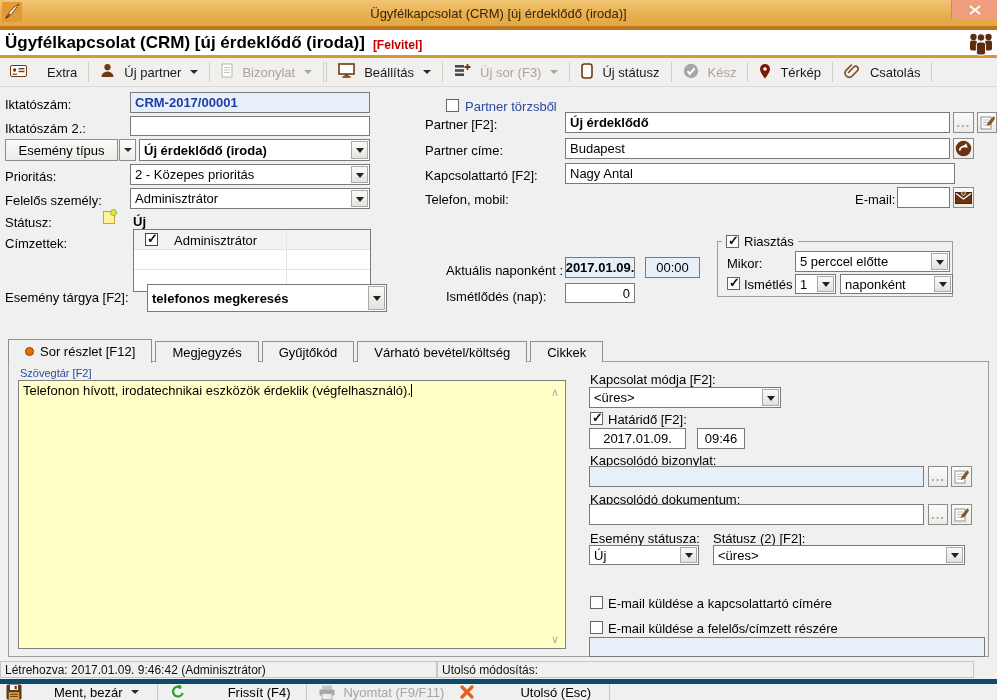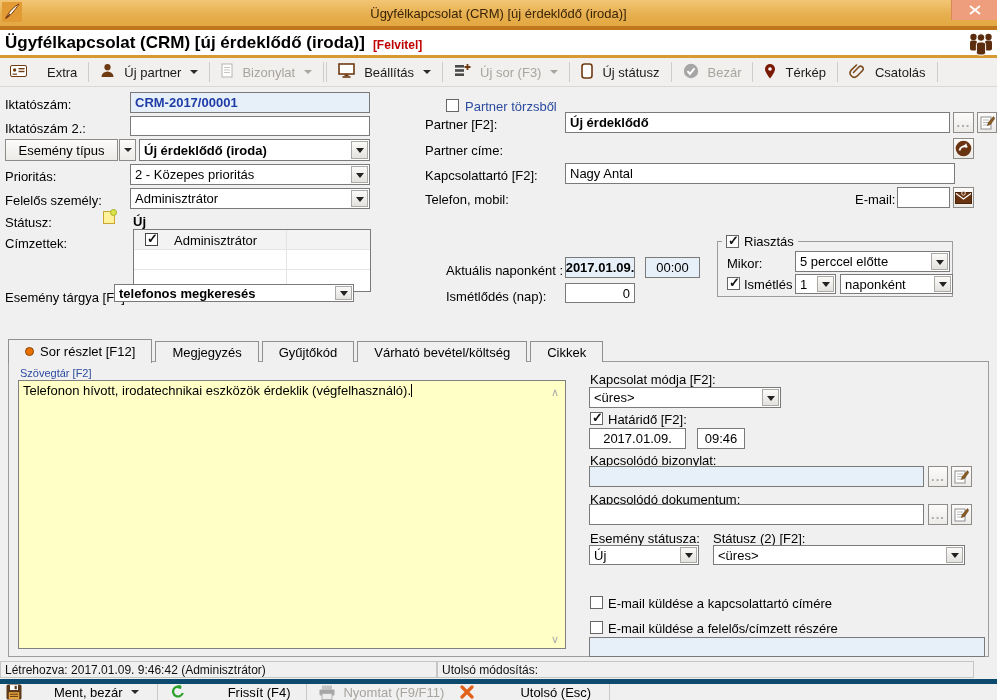--- a/index.html
+++ b/index.html
@@ -192,21 +192,21 @@
             <rect x="1" y="1" width="10" height="14" rx="2.5" fill="#fff" stroke="#6E3A12" stroke-width="1.6"></rect>
           </svg></span>
       <span>Új státusz</span>
     </div>
     <div class="tsep"></div>
     <div class="titem disabled">
       <span><svg width="16" height="16">
             <circle cx="8" cy="8" r="7.2" fill="#A6A6A6"></circle>
             <path d="M4.5 8.2 l2.4 2.8 l4.6 -5.6" stroke="#fff" stroke-width="2" fill="none"></path>
           </svg></span>
-      <span>Bezár</span>
+      <span>Kész</span>
     </div>
     <div class="tsep"></div>
     <div class="titem">
       <span><svg width="12" height="16">
             <path d="M6 1 a5 5 0 0 1 5 5 c0 3.5 -5 9.5 -5 9.5 s-5 -6 -5 -9.5 a5 5 0 0 1 5 -5 z" fill="#7A1A05"></path>
             <circle cx="6" cy="6" r="1.8" fill="#fff"></circle>
           </svg></span>
       <span>Térkép</span>
     </div>
     <div class="tsep"></div>
@@ -259,21 +259,21 @@
     </div>
     <div class="listrow">
         <span class="coldiv"></span>
       </div>
     <div class="listrow" style="border-bottom:none;">
         <span class="coldiv"></span>
       </div>
   </div>
 
   <span class="lbl" style="left:5px; top:290px;">Esemény tárgya [F2]:</span>
-  <div class="field bold combo" style="left:114px; top:284px; width:240px; height:18px;">
+  <div class="field bold combo" style="left:147px; top:284px; width:240px; height:28px;">
     <span>telefonos megkeresés</span>
     <span class="dd"></span>
   </div>
 
   <span class="cb" style="left:446px; top:99px;"></span>
   <span class="lbl blue" style="left:465px; top:99px;">Partner törzsből</span>
 
   <span class="lbl" style="left:425px; top:117px;">Partner [F2]:</span>
   <div class="field bold" style="left:565px; top:112px; width:385px; height:21px;">Új érdeklődő</div>
   <div class="btn3d graytext" style="left:953px; top:112px; width:21px; height:21px;">...</div>
@@ -281,20 +281,21 @@
     <svg width="15" height="15">
         <rect x="1" y="2" width="10" height="12" fill="#fff" stroke="#909090"></rect>
         <line x1="3" y1="5" x2="9" y2="5" stroke="#B8B8B8"></line>
         <line x1="3" y1="7.5" x2="9" y2="7.5" stroke="#B8B8B8"></line>
         <line x1="3" y1="10" x2="7" y2="10" stroke="#B8B8B8"></line>
         <path d="M13.6 1.6 L8.4 7.4 l-1.1 3.2 l3.2 -1.1 L14.6 3.6 z" fill="#8A5A20" stroke="#5A3A10" stroke-width="0.6"></path>
       </svg>
   </div>
 
   <span class="lbl" style="left:425px; top:143px;">Partner címe:</span>
+  <div class="field" style="left:565px; top:138px; width:385px; height:21px;">Budapest</div>
   <div class="btn3d" style="left:953px; top:138px; width:21px; height:21px;">
     <svg width="17" height="17">
         <circle cx="8.5" cy="8.5" r="7.8" fill="#6B3410"></circle>
         <path d="M4.5 10.5 a5 5 0 0 1 7.5 -3.5" stroke="#fff" stroke-width="1.8" fill="none"></path>
         <path d="M11.2 3.2 l1.4 4.2 l-4.3 -1 z" fill="#fff"></path>
       </svg>
   </div>
 
   <span class="lbl" style="left:425px; top:168px;">Kapcsolattartó [F2]:</span>
   <div class="field" style="left:565px; top:163px; width:390px; height:21px;">Nagy Antal</div>

